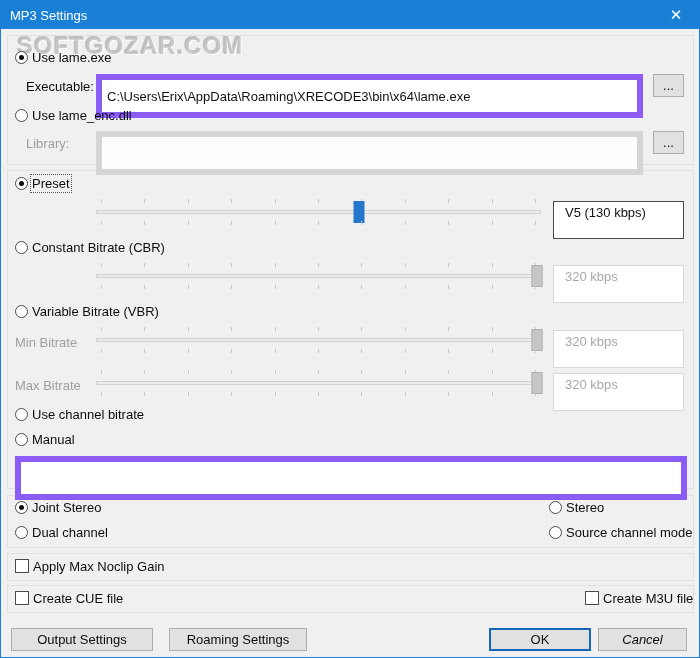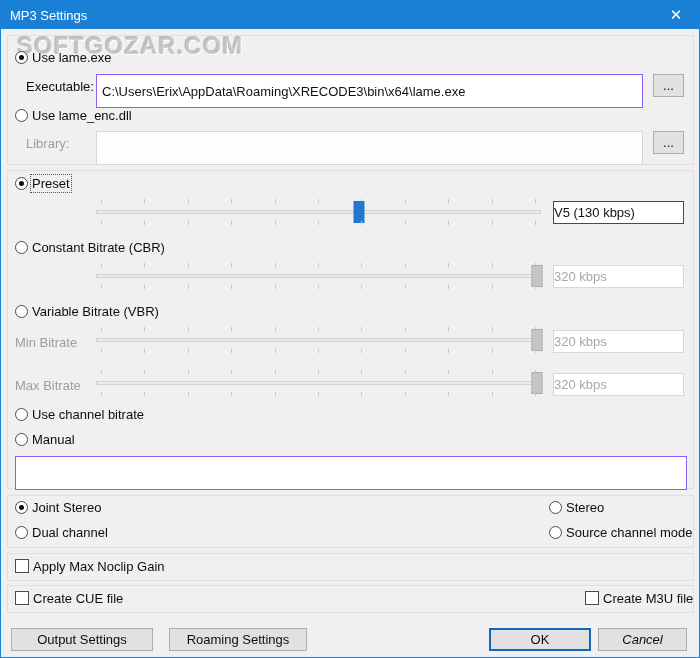--- a/index.html
+++ b/index.html
@@ -43,27 +43,27 @@
   .rb {
     width:13px; height:13px; border:1px solid #4a4a4a; border-radius:50%;
     background:#fff; display:flex; align-items:center; justify-content:center; flex:0 0 13px;
   }
   .rb.checked::after { content:""; width:5px; height:5px; border-radius:50%; background:#0c0c0c; }
   .cb { width:14px; height:14px; border:1px solid #4a4a4a; background:#fff; flex:0 0 14px; }
   .lbl.focus { outline:1px dotted #555; outline-offset:1px; }
   .disabled-text { color:#9f9d9e; }
 
   .tfield {
-    position:absolute; z-index:2; height:23px; border:1px solid #8b5cf6; background:#fff;
+    position:absolute; z-index:2; height:23px; border:6px solid #8b5cf6; background:#fff;
     font-family:"Liberation Sans", sans-serif; font-size:13px; color:#111; padding:16px 5px;
   }
   .tfield:disabled { border-color:#d6d4d4; background:#fdfdfd; color:#a9a7a8; }
   .vbox {
-    position:absolute; z-index:2; height:23px; border:1px solid #494949; background:#fff;
-    font-size:13px; line-height:21px; padding-left:0; color:#111;
+    position:absolute; z-index:2; height:38px; border:1px solid #494949; background:#fff;
+    font-size:13px; line-height:21px; padding-left:11px; color:#111;
   }
   .vbox.disabled { border-color:#d9d7d7; color:#a9a7a8; }
 
   .btn {
     position:absolute; z-index:2; height:23px; background:#e1e1e1; border:1px solid #adadad;
     font-size:13px; text-align:center; line-height:21px; color:#0d0d0d; cursor:default;
   }
   .btn.default { border:2px solid #1467b8; line-height:19px; }
   .btn.disabled { background:#cecdcd; border-color:#c6c4c5; color:#9c9a9b; }
   .browse { width:31px; }

